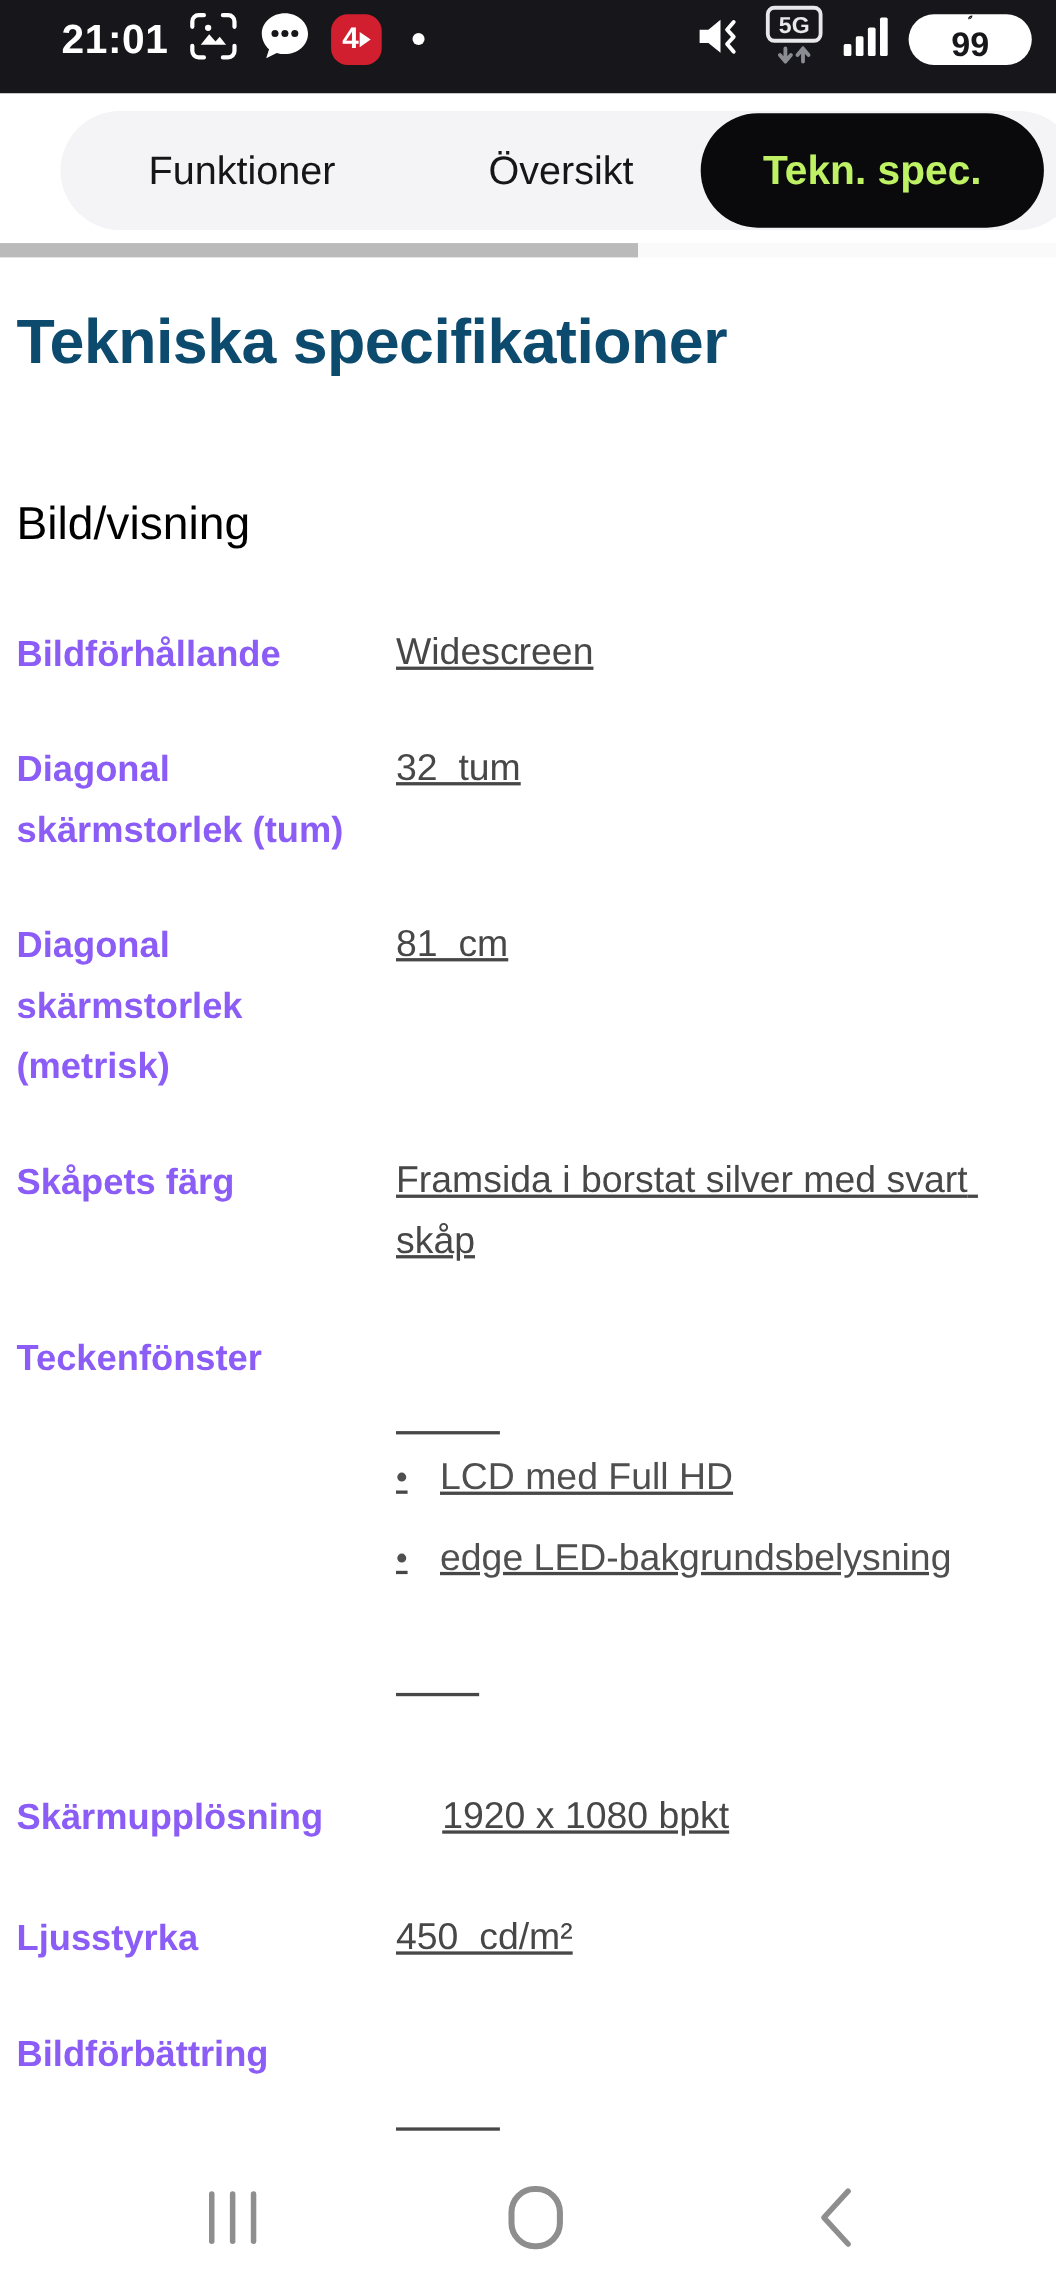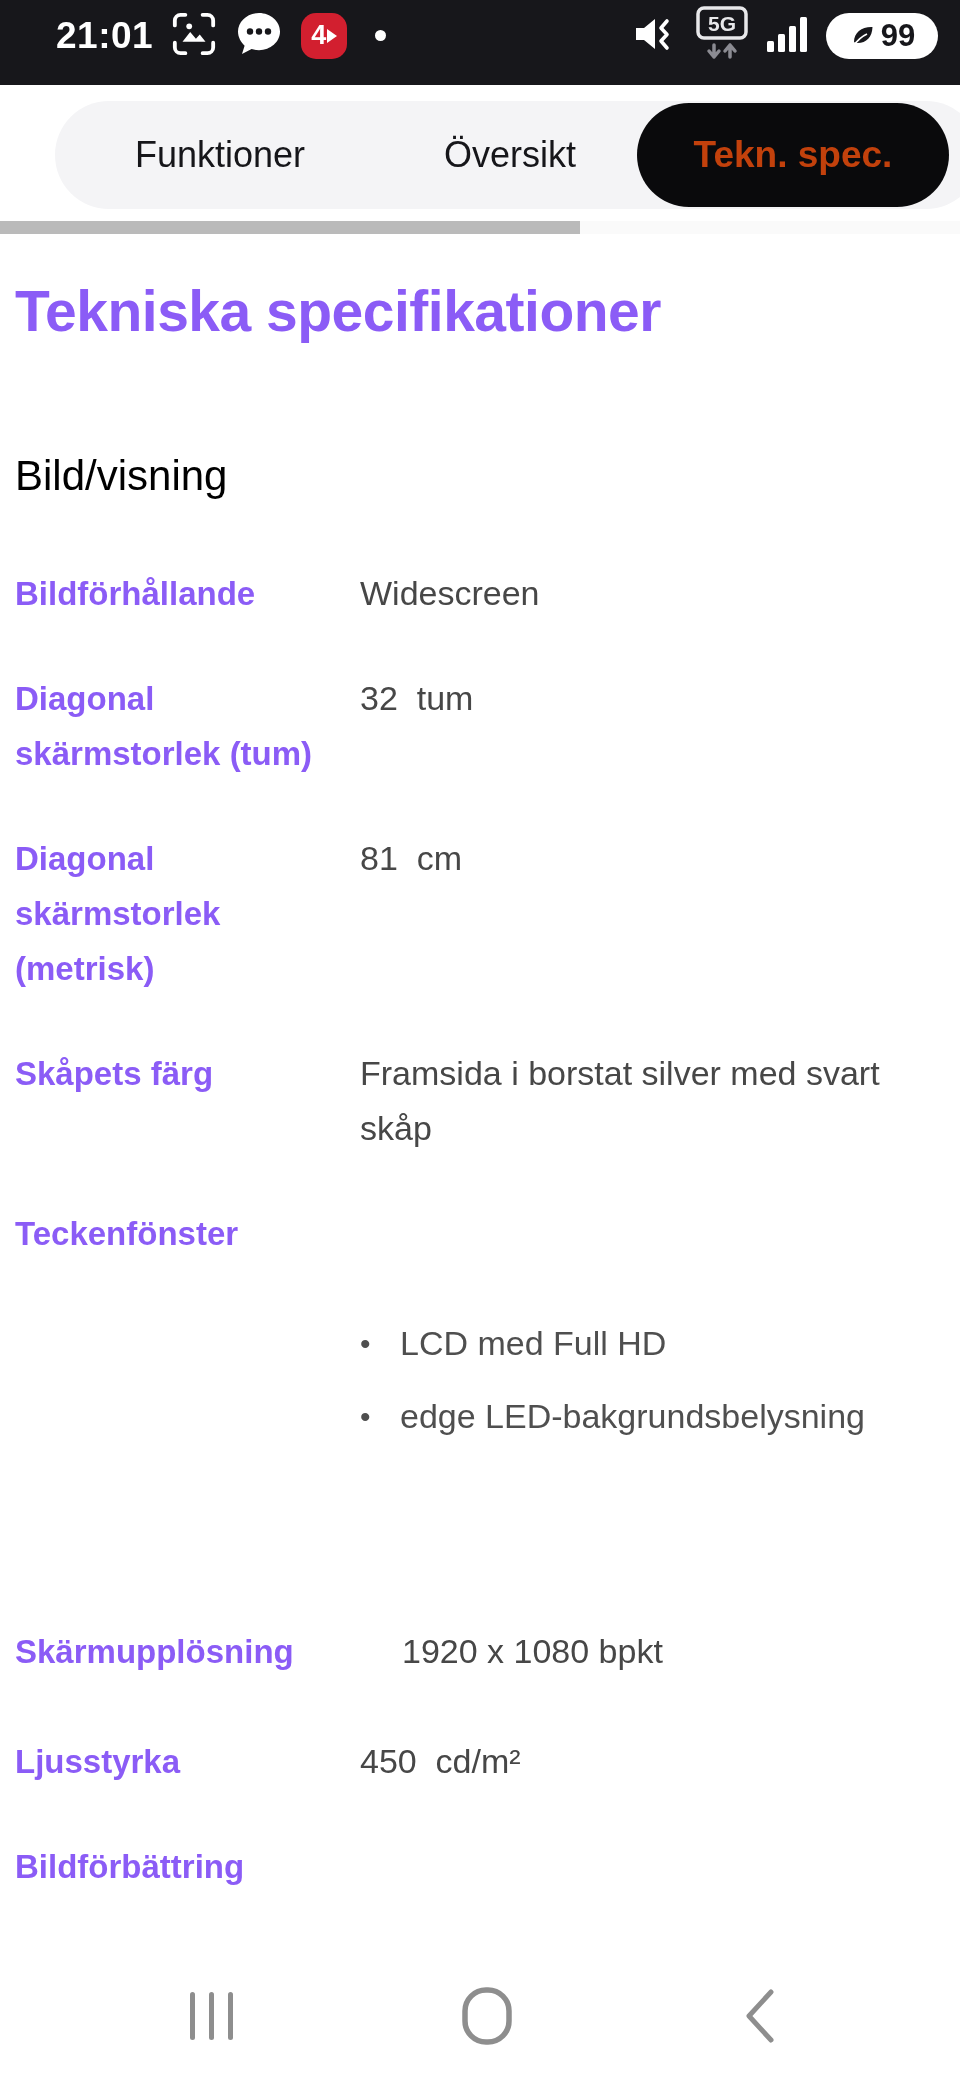--- a/index.html
+++ b/index.html
@@ -11,47 +11,47 @@
   .status-bar{position:absolute;top:0;left:0;width:960px;height:85px;background:#17171b;
               display:flex;align-items:center;box-sizing:border-box;padding:0 22px 14px 56px;}
   .sb-left{display:flex;align-items:center;gap:18px;}
   .sb-time{color:#fff;font-size:37px;font-weight:600;letter-spacing:.5px;}
   .sb-right{margin-left:auto;display:flex;align-items:center;gap:15px;}
   .tv4-badge{width:46px;height:46px;border-radius:15px;background:#d21f2f;display:flex;
              align-items:center;justify-content:center;color:#fff;font-weight:700;font-size:27px;gap:1px;}
   .tv4-play{width:0;height:0;border-left:10px solid #fff;border-top:7px solid transparent;border-bottom:7px solid transparent;}
   .notif-dot{width:11px;height:11px;border-radius:50%;background:#fff;margin-left:10px;}
   .batt-pill{height:46px;min-width:92px;border-radius:23px;background:#fff;display:flex;
-             align-items:center;justify-content:center;gap:4px;padding:0 10px;}
+             align-items:center;gap:4px;padding:0 10px;flex-direction:column;}
   .batt-pill span{color:#17171b;font-size:31px;font-weight:600;}
 
   
   .tab-area{position:absolute;top:85px;left:0;width:960px;height:155px;background:#fff;}
   .tab-container{position:absolute;left:55px;top:16px;width:925px;height:108px;background:#f4f4f6;
                  border-radius:54px;display:flex;align-items:center;overflow:hidden;}
   .tab{flex:none;display:flex;align-items:center;justify-content:center;height:100%;
        font-size:36px;color:#16161a;cursor:pointer;}
   .tab-1{width:250px;}
   .tab-2{width:330px;}
   .tab-active{width:312px;height:104px;margin-left:2px;background:#0a0a0c;border-radius:52px;
-              color:#c2410c;font-weight:700;font-size:37px;}
+              color:#bef264;font-weight:700;font-size:37px;}
   .scroll-strip{position:absolute;left:0;top:136px;width:960px;height:13px;background:#fafafa;}
   .scroll-thumb{position:absolute;left:0;top:0;width:580px;height:13px;background:#bababa;}
 
   
   .content{position:absolute;top:240px;left:0;width:960px;padding:0 15px;box-sizing:border-box;}
-  .page-title{margin:36px 0 0 0;font-size:57px;line-height:70px;font-weight:700;color:#8b5cf6;letter-spacing:-.5px;}
+  .page-title{margin:36px 0 0 0;font-size:57px;line-height:70px;font-weight:700;color:#0c4a6e;letter-spacing:-.5px;}
   .section-title{margin:104px 0 0 0;font-size:42px;line-height:52px;font-weight:300;color:#000000;}
   .spec-table{margin-top:64px;}
   .spec-row{display:flex;margin-bottom:50px;}
   .spec-row.gap-lg{margin-bottom:70px;}
   .spec-row.gap-md{margin-bottom:55px;gap:42px;}
   .spec-label{flex:none;width:345px;padding-right:12px;box-sizing:border-box;
               font-size:33px;line-height:55px;font-weight:700;color:#8b5cf6;}
-  .spec-value{flex:1;font-size:34px;line-height:55px;color:#474747;white-space:pre-wrap;}
+  .spec-value{flex:1;font-size:34px;line-height:55px;color:#474747;white-space:pre-wrap;text-decoration:underline;}
   .bullets{list-style:none;margin:0;padding:0;display:flex;flex-direction:column;gap:18px;}
   .bullets li{display:flex;font-size:34px;line-height:55px;color:#4f4f4f;}
   .bullets .dot{flex:none;width:40px;font-size:30px;color:#4f4f4f;}
 
   
   .nav-bar{position:absolute;bottom:0;left:0;width:960px;height:118px;background:#fff;z-index:5;
            display:flex;align-items:center;justify-content:space-between;box-sizing:border-box;
            padding:0 183px 10px 190px;}
   .nav-btn{display:flex;align-items:center;justify-content:center;cursor:pointer;}
   .recents-bars{display:flex;gap:14px;}

